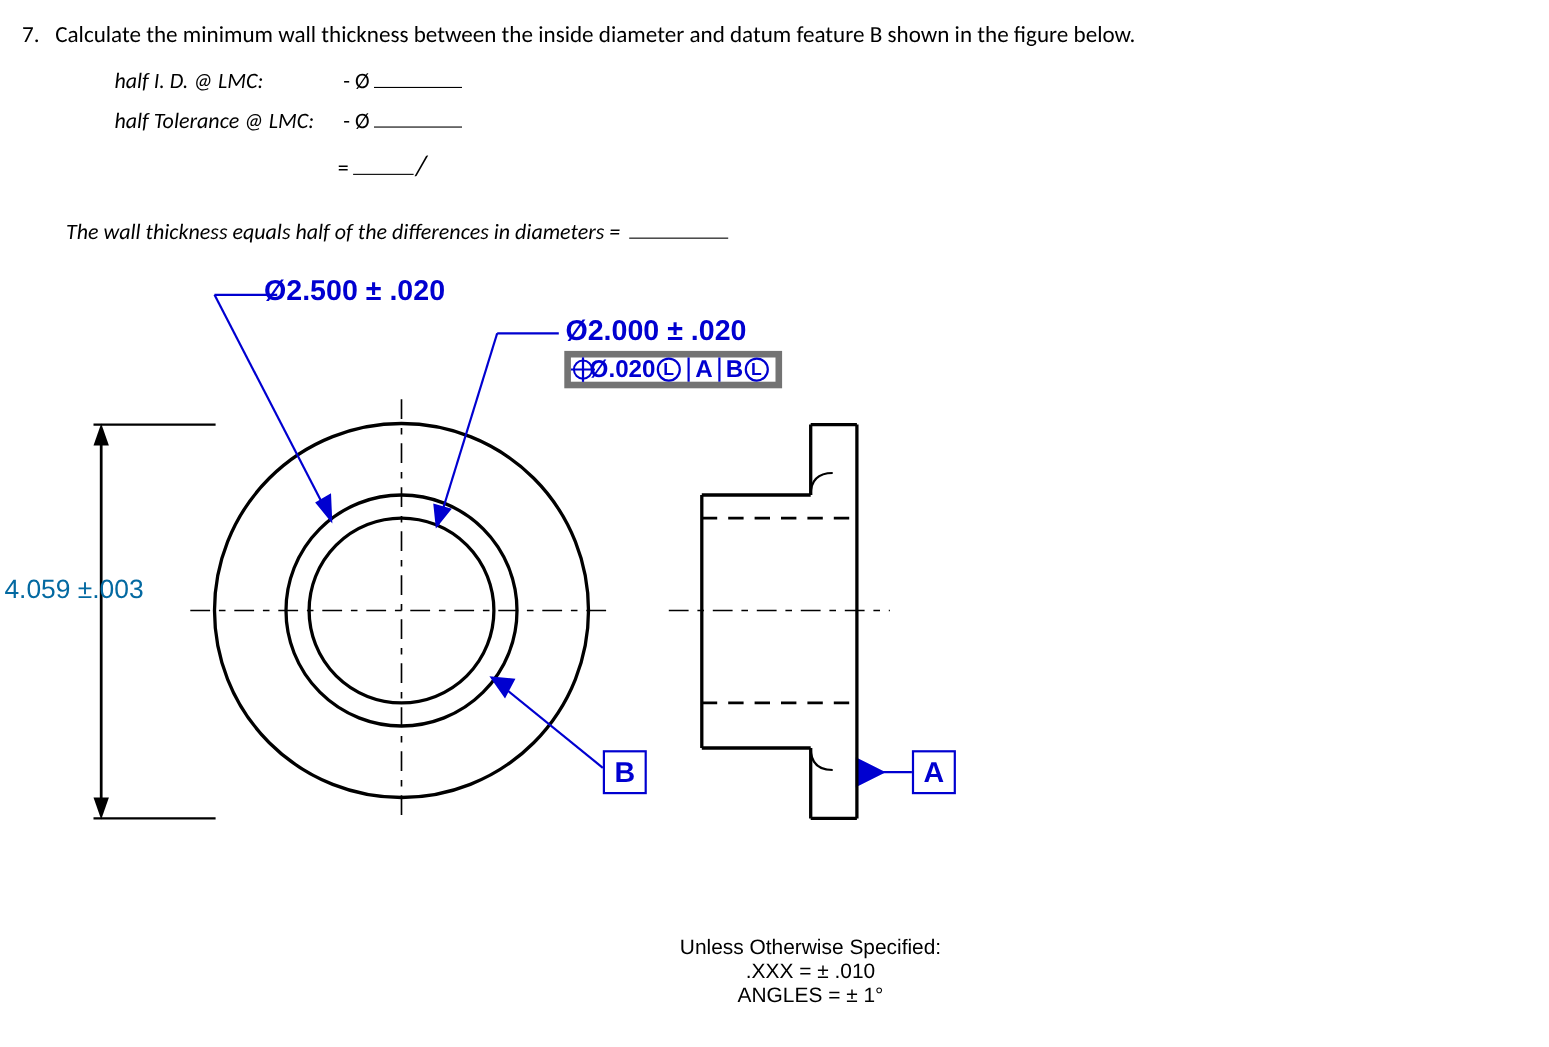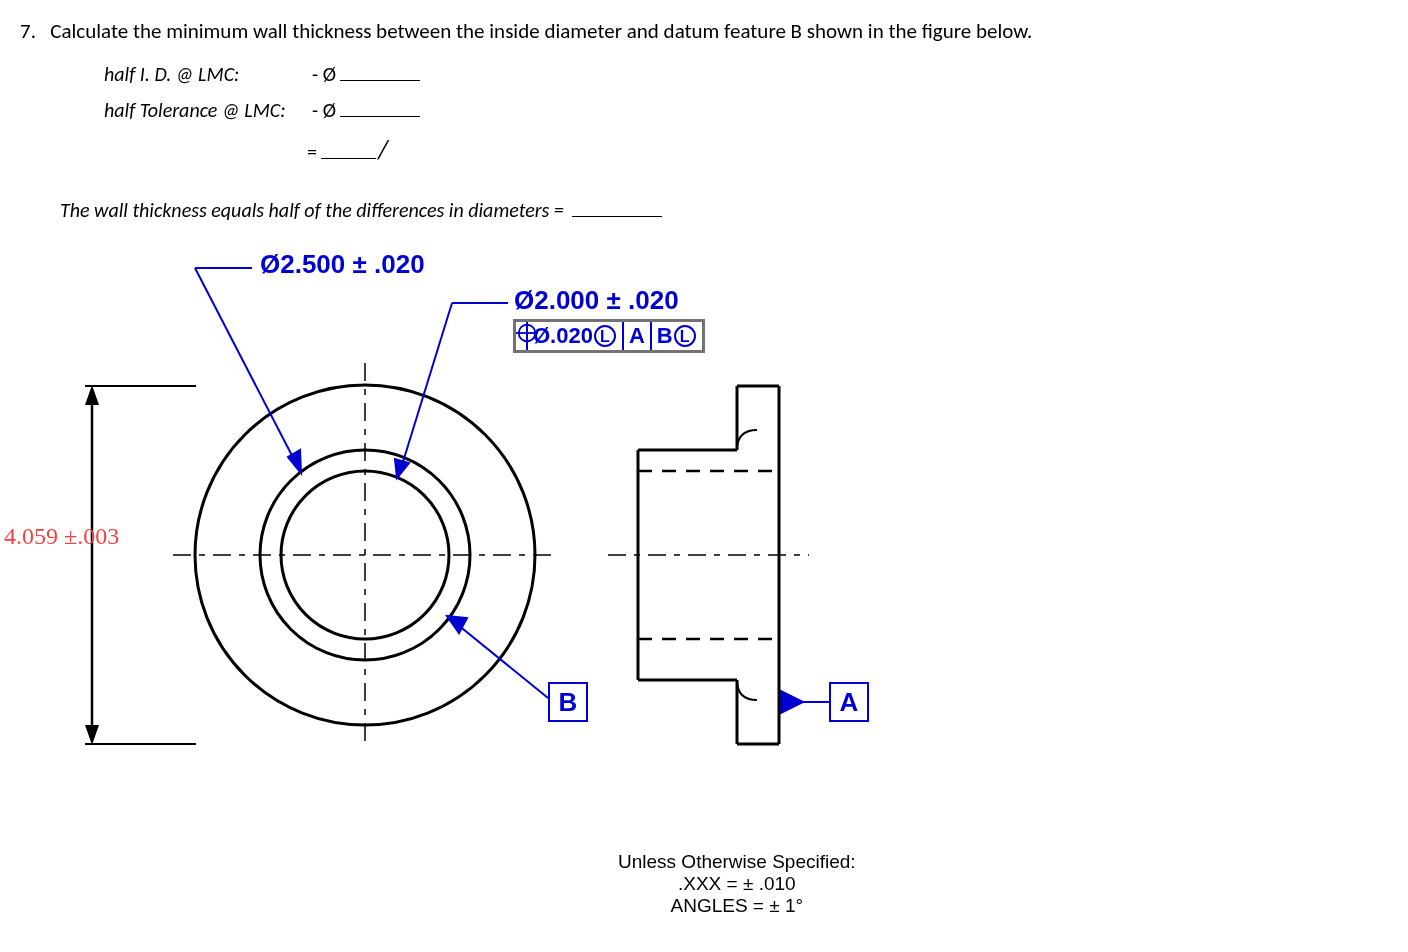--- a/index.html
+++ b/index.html
@@ -87,42 +87,42 @@
       width: 900px;
       height: 660px;
     }
     .diagram svg {
       position: absolute;
       top: 0;
       left: 0;
     }
     .dim-label {
       position: absolute;
-      color: #ef4444;
-      font-family: Liberation Serif, serif;
+      color: #0369a1;
+      font-family: Liberation Sans, sans-serif;
       font-size: 21px;
     }
     .blue-label {
       position: absolute;
       color: #0000d0;
       font-family: Arial, sans-serif;
       font-size: 26px;
       font-weight: bold;
     }
     .blue-label-sm {
       position: absolute;
       color: #0000d0;
       font-family: Arial, sans-serif;
       font-size: 26px;
       font-weight: bold;
       text-align: center;
     }
     .fcf {
       position: absolute;
-      border: 3px solid #737373;
+      border: 6px solid #737373;
       display: flex;
       height: 34px;
     }
     .fcf .cell {
       border-right: 2px solid #0000d0;
       display: flex;
       align-items: center;
       justify-content: center;
       padding: 0 5px;
       font-family: Arial, sans-serif;
@@ -257,21 +257,21 @@
       <path d="M 737 215 Q 737 195 757 195" stroke-width="2"></path>
       <path d="M 737 445 Q 737 465 757 465" stroke-width="2"></path>
 
       <line x1="638" y1="236" x2="779" y2="236" stroke-dasharray="14 10" stroke-width="2.5"></line>
       <line x1="638" y1="404" x2="779" y2="404" stroke-dasharray="14 10" stroke-width="2.5"></line>
 
       <line x1="608" y1="320" x2="809" y2="320" stroke-dasharray="18 8 6 8" stroke-width="1.5"></line>
     </g>
   </svg>
 
-  <div class="blue-label" style="top:14px; left:260px;">Ø2.500 ± .020</div>
+  <div class="blue-label" style="top:14px; left:240px;">Ø2.500 ± .020</div>
 
   <div class="blue-label-sm" style="top:50px; left:514px;">Ø2.000 ± .020</div>
 
   <div class="dim-label" style="top:288px; left:4px; font-size:24px;">4.059 ±.003</div>
 
   <div class="fcf" style="top:84px; left:513px;">
     <div class="cell">
       <span class="pos-sym">
         <svg viewBox="0 0 24 24">
             <circle cx="12" cy="12" r="9" fill="none" stroke="#0000d0" stroke-width="2"></circle>

